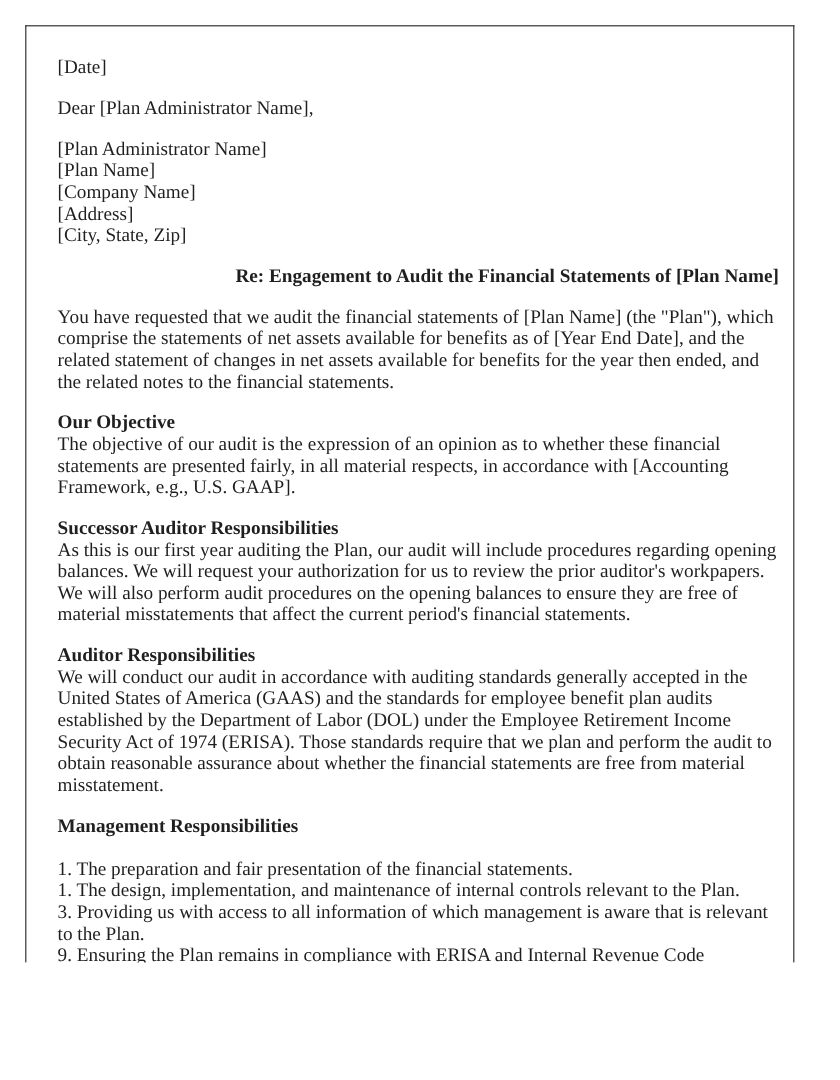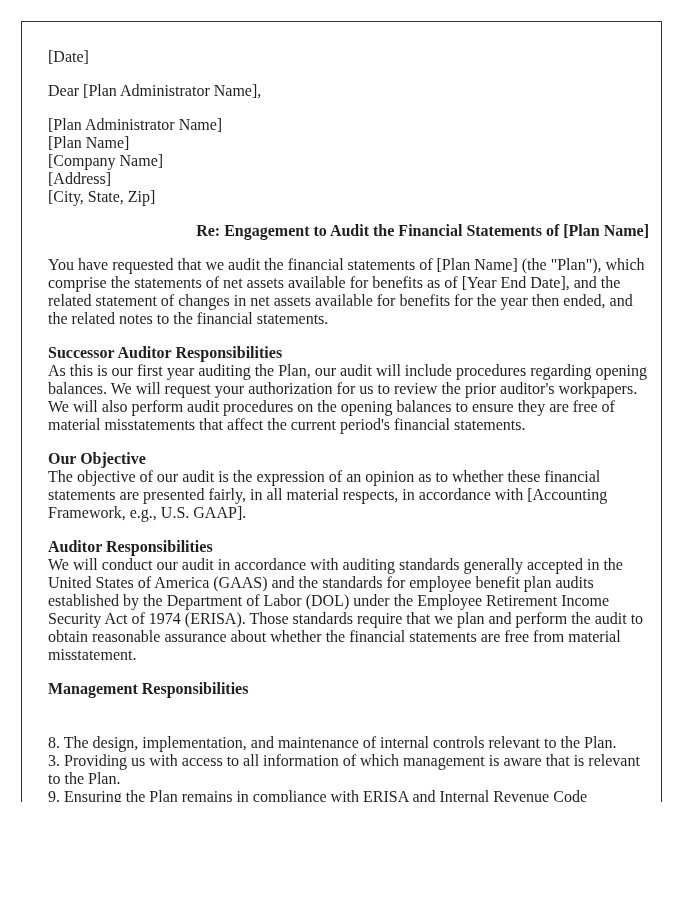--- a/index.html
+++ b/index.html
@@ -58,37 +58,37 @@
       <span>[Company Name]</span><br>
       <span>[Address]</span><br>
       <span>[City, State, Zip]</span>
     </p>
 
     <p class="bold">Re: Engagement to Audit the Financial Statements of [Plan Name]</p>
 
     <p>You have requested that we audit the financial statements of [Plan Name] (the "Plan"), which comprise the statements of net assets available for benefits as of [Year End Date], and the related statement of changes in net assets available for benefits for the year then ended, and the related notes to the financial statements.</p>
 
     <p>
-      <strong>Successor Auditor Responsibilities</strong><br>
-      <span>As this is our first year auditing the Plan, our audit will include procedures regarding opening balances. We will request your authorization for us to review the prior auditor's workpapers. We will also perform audit procedures on the opening balances to ensure they are free of material misstatements that affect the current period's financial statements.</span>
+      <strong>Our Objective</strong><br>
+      <span>The objective of our audit is the expression of an opinion as to whether these financial statements are presented fairly, in all material respects, in accordance with [Accounting Framework, e.g., U.S. GAAP].</span>
     </p>
 
     <p>
-      <strong>Our Objective</strong><br>
-      <span>The objective of our audit is the expression of an opinion as to whether these financial statements are presented fairly, in all material respects, in accordance with [Accounting Framework, e.g., U.S. GAAP].</span>
+      <strong>Successor Auditor Responsibilities</strong><br>
+      <span>As this is our first year auditing the Plan, our audit will include procedures regarding opening balances. We will request your authorization for us to review the prior auditor's workpapers. We will also perform audit procedures on the opening balances to ensure they are free of material misstatements that affect the current period's financial statements.</span>
     </p>
 
     <p>
       <strong>Auditor Responsibilities</strong><br>
       <span>We will conduct our audit in accordance with auditing standards generally accepted in the United States of America (GAAS) and the standards for employee benefit plan audits established by the Department of Labor (DOL) under the Employee Retirement Income Security Act of 1974 (ERISA). Those standards require that we plan and perform the audit to obtain reasonable assurance about whether the financial statements are free from material misstatement.</span>
     </p>
 
     <p>
       <strong>Management Responsibilities</strong><br>
       <br>
-      <br>
-      <span>8. The design, implementation, and maintenance of internal controls relevant to the Plan.</span><br>
+      <span>1. The preparation and fair presentation of the financial statements.</span><br>
+      <span>1. The design, implementation, and maintenance of internal controls relevant to the Plan.</span><br>
       <span>3. Providing us with access to all information of which management is aware that is relevant to the Plan.</span><br>
       <span>9. Ensuring the Plan remains in compliance with ERISA and Internal Revenue Code</span>
     </p>
 
   </div>
 </div>
 
 </body></html>

